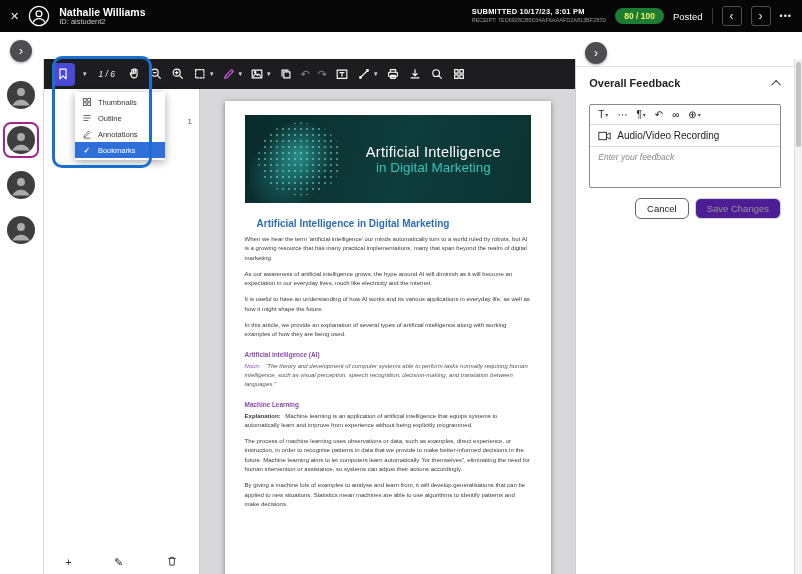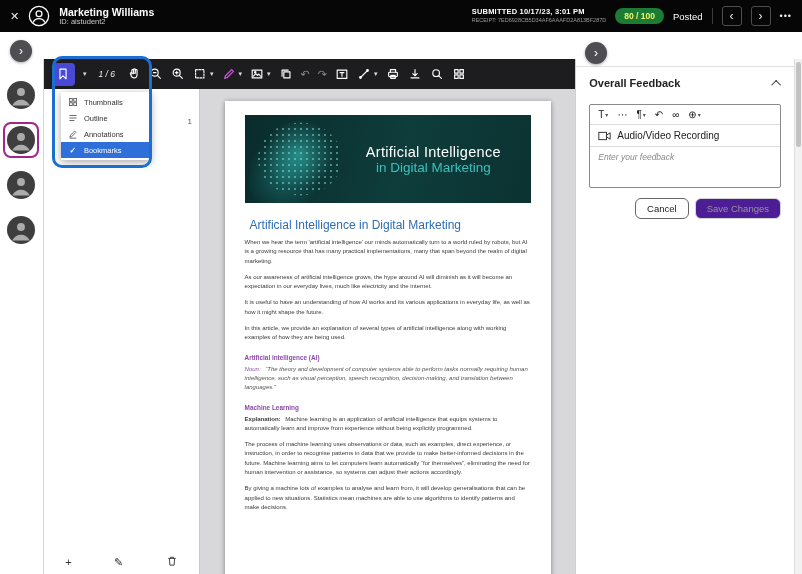--- a/index.html
+++ b/index.html
@@ -52,21 +52,21 @@
   .vpage { font-size:8.5px; color:#eee; margin:0 4px;font-style:italic; }
   .ti { display:flex; align-items:center; justify-content:center; cursor:pointer; }
   .ti svg { display:block; }
   .ti svg * { stroke:#fff; fill:none; stroke-width:1.3; stroke-linecap:round; stroke-linejoin:round; }
   .ti.pen svg * { stroke:#d05ce0; }
   .ti-gray { font-size:11px; color:#8a8a8a; cursor:default; }
   .tool-group { display:flex; align-items:center; gap:3px; }
 
   
   .callout { position:absolute; left:8px; top:-3px; width:100px; height:112px; border:3px solid #1a6fd0; border-radius:10px; z-index:50; pointer-events:none; }
-  .vmenu { position:absolute; left:17px; top:33px; width:90px; background:#fff; box-shadow:0 2px 8px rgba(0,0,0,.35); z-index:45; padding:2px 0; }
+  .vmenu { position:absolute; left:31px; top:33px; width:90px; background:#fff; box-shadow:0 2px 8px rgba(0,0,0,.35); z-index:45; padding:2px 0; }
   .vmenu-item { display:flex; align-items:center; gap:6px; height:16px; padding:0 7px; font-size:7.5px; color:#333; cursor:pointer; }
   .vmenu-item .mi { width:10px; display:flex; justify-content:center; }
   .vmenu-item .mi svg * { stroke:#555; fill:none; stroke-width:1.2; }
   .vmenu-item.selected { background:#2e6fd9; color:#fff; }
   .vmenu-item.selected .mi { color:#fff; font-size:8px; font-weight:bold; }
 
   .vbody { flex:1; display:flex; min-height:0; }
   .thumbs { width:156px; background:#fff; border-right:1px solid #c8c8c8; position:relative; }
   .thumb-num { position:absolute; top:28px; right:7px; font-size:8px; color:#555; }
   .thumb-tools { position:absolute; bottom:5px; left:0; right:0; display:flex; justify-content:space-around; align-items:center; color:#333; }
@@ -82,21 +82,21 @@
   .banner::before { content:""; position:absolute; left:2%; top:0; width:38%; height:100%;
             background:radial-gradient(circle at 45% 45%, rgba(64,220,210,.5), transparent 45%),
                        radial-gradient(circle at 30% 70%, rgba(40,180,175,.35), transparent 38%); }
   .banner::after { content:""; position:absolute; left:4%; top:6%; width:32%; height:88%; opacity:.85;
             background-image:radial-gradient(rgba(140,240,235,.75) .6px, transparent 1px); background-size:6px 6px;
             clip-path:ellipse(46% 47% at 48% 50%); }
   .banner-l1 { position:relative; color:#fff; font-size:14.5px; font-weight:400; letter-spacing:.3px; z-index:2; }
   .banner-l2 { position:relative; color:#37c2bb; font-size:13.5px; z-index:2; }
 
   
-  .h1 { color:#2e6db4; font-size:12px; font-weight:normal; margin:15px 5px 6px; }
+  .h1 { color:#2e6db4; font-size:10px; font-weight:bold; margin:15px 12px 6px; }
   .h2 { color:#2e6db4; font-size:7.5px; font-weight:bold; margin:10px 0 5px; }
   .h3 { color:#8a4aa5; font-size:6.4px; font-weight:bold; margin:11px 0 4px; }
   .p  { font-size:6px; color:#3a3a3a; line-height:1.55; margin:0 0 7px; }
   .noun { font-size:6px; font-style:italic; color:#555; line-height:1.55; margin:0 0 8px; }
   .noun .nlabel { color:#8a4aa5; margin-right:3px; }
   .plabel { font-weight:bold; margin-right:3px; }
 
   
   .fbpanel { width:219px; background:#fff; border-left:1px solid #cfcfcf; position:relative; padding:0 13px; }
   .fb-topline { position:absolute; top:7px; left:0; right:0; border-top:1px solid #e2e2e2; }
@@ -138,21 +138,21 @@
     <span class="tb-avatar">
       <svg width="22" height="22" viewBox="0 0 24 24">
         <g stroke="#fff" fill="none" stroke-width="1.4">
           <circle cx="12" cy="12" r="10.5"></circle>
           <circle cx="12" cy="9.5" r="3.2"></circle>
           <path d="M5.5 19c1.4-2.8 3.8-4.2 6.5-4.2s5.1 1.4 6.5 4.2"></path>
         </g>
       </svg>
     </span>
     <span class="tb-namecol">
-      <span class="tb-name">Marketing Williams</span>
+      <span class="tb-name">Nathalie Williams</span>
       <span class="tb-id">ID: aistudent2</span>
     </span>
     <span class="tb-right">
       <span class="tb-subcol">
         <span class="tb-submitted">SUBMITTED 10/17/23, 3:01 PM</span>
         <span class="tb-receipt">RECEIPT: 7ED6928CB5D34AF6AAAFD2A813BF287D</span>
       </span>
       <span class="tb-score">80 / 100</span>
       <span class="tb-posted">Posted</span>
       <span class="tb-div"></span>

